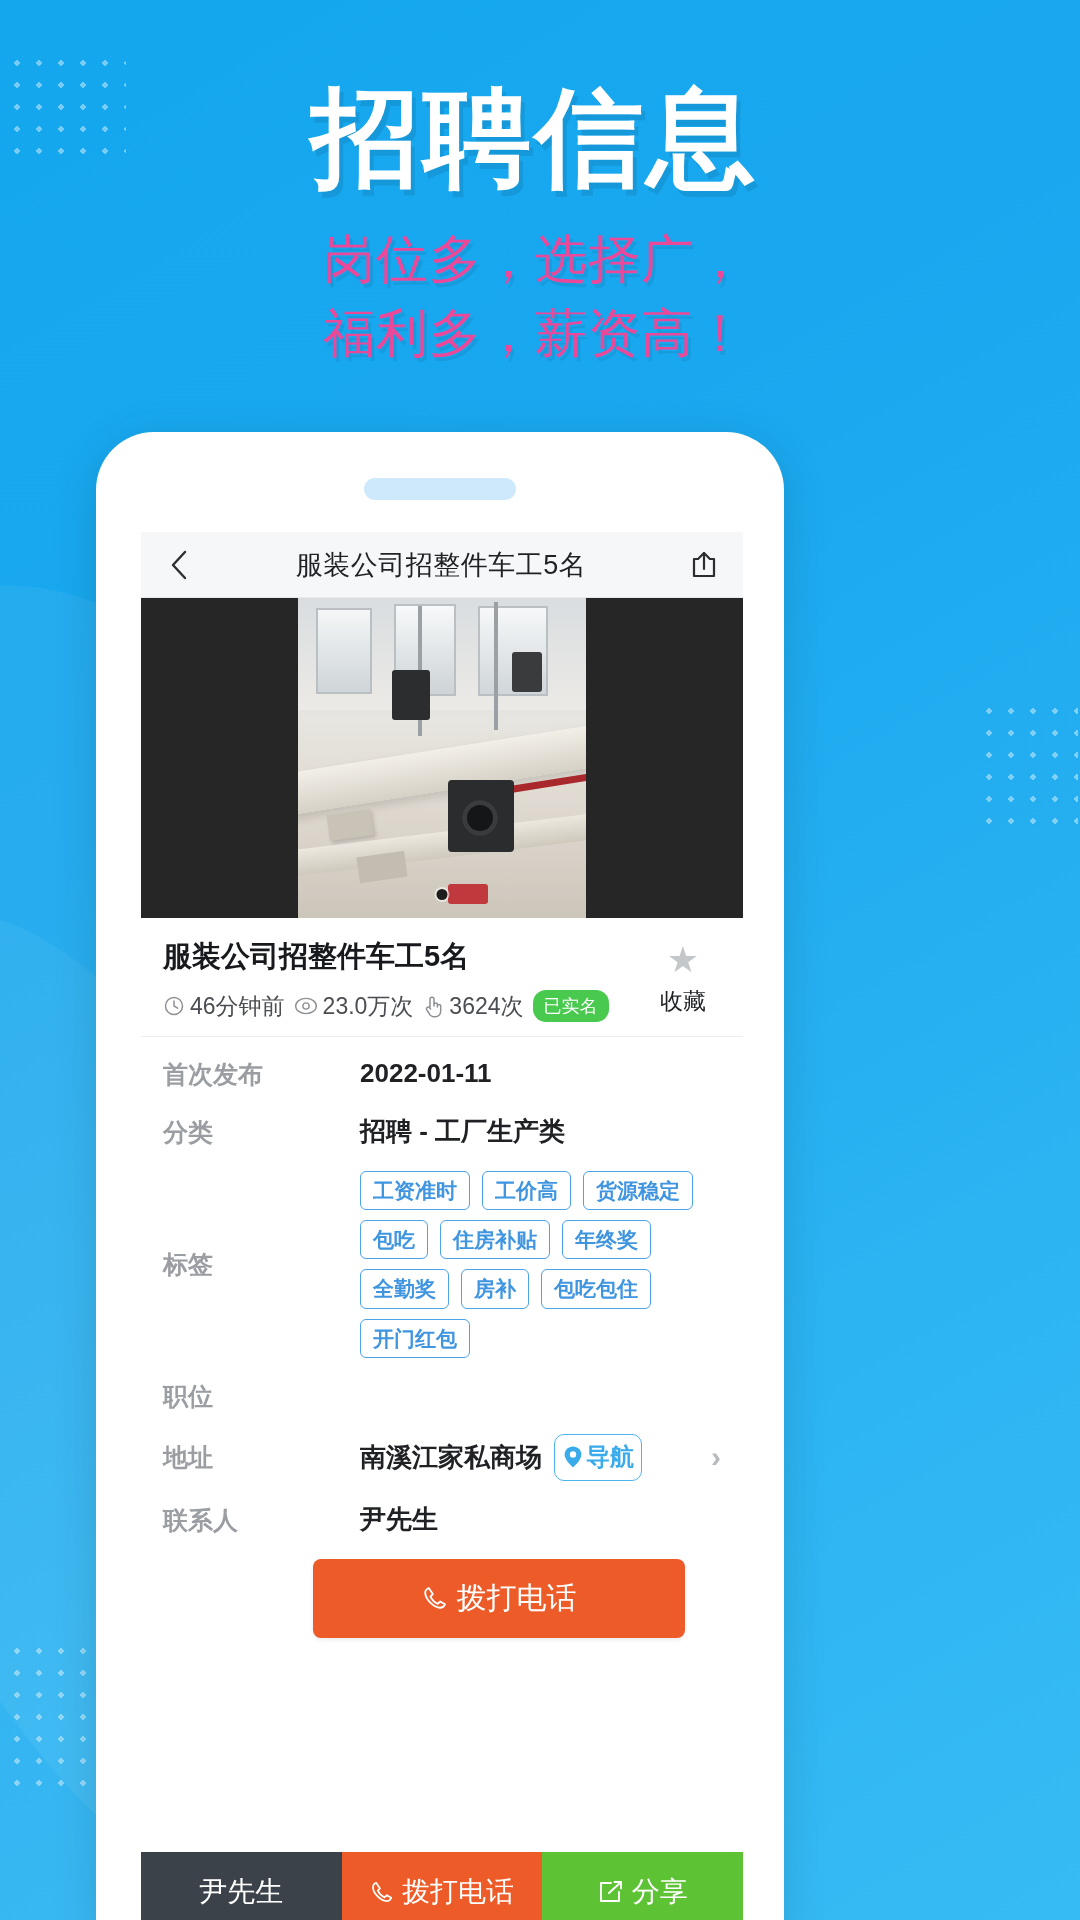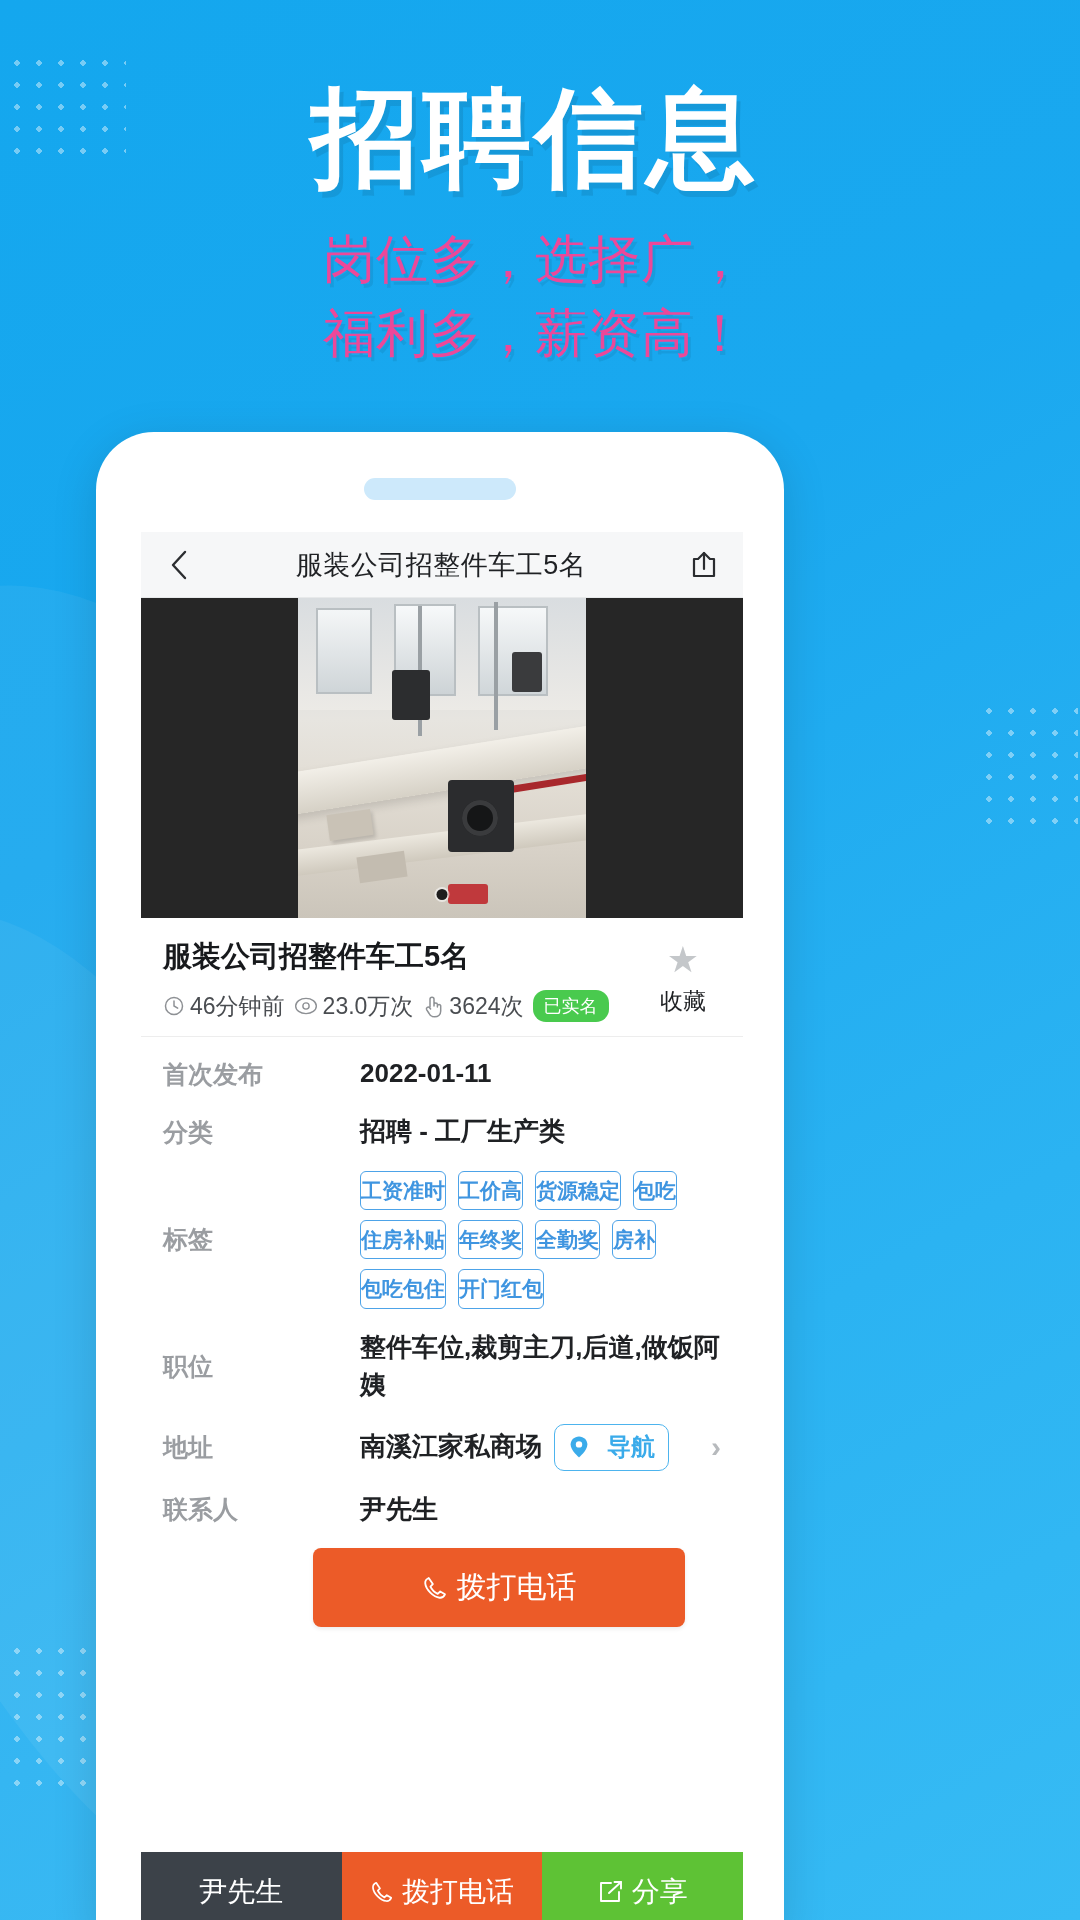--- a/index.html
+++ b/index.html
@@ -167,29 +167,29 @@
 
   
   .info { padding:18px 22px 4px 22px; }
   .row { display:flex; align-items:center; margin-bottom:20px;font-weight:bold; }
   .row-label { width:150px; flex:0 0 150px; font-size:25px; color:#9a9da1; line-height:1.45; }
   .row-value { flex:1; font-size:26px; color:#1f2124; line-height:1.45;margin-left:47px; }
 
   .tags { display:flex; flex-wrap:wrap; gap:10px 12px; }
   .tag {
     border:1px solid #4da3e8; color:#3f95e0;
-    font-size:21px; padding:5px 0; border-radius:6px;
+    font-size:21px; padding:5px 12px; border-radius:6px;
     white-space:nowrap; line-height:1.3;
   }
 
   .addr-row .row-value { display:flex; align-items:center; gap:12px; }
   .nav-btn {
-    display:inline-flex; align-items:center; gap:17px;
+    display:inline-flex; align-items:center; gap:2px;
     border:1px solid #4db4ee; border-radius:10px;
-    padding:5px 13px; color:#3aabea; font-size:24px;
+    padding:5px 7px; color:#3aabea; font-size:24px;
     white-space:nowrap;
   }
   .chev-right { margin-left:auto; color:#b7babd; font-size:30px; line-height:1; padding-left:10px; }
 
   .call-wrap { display:flex; margin:6px 0 22px 150px; }
   .call-btn {
     width:100%; max-width:372px;
     background:#ec5b28; color:#fff;
     font-size:30px; border-radius:8px;
     padding:19px 0; text-align:center;
@@ -330,21 +330,20 @@
               <span class="tag">全勤奖</span>
               <span class="tag">房补</span>
               <span class="tag">包吃包住</span>
               <span class="tag">开门红包</span>
             </div>
         </div>
       </div>
 
       <div class="row">
         <div class="row-label">职位</div>
-        <div class="row-value">整件车位,裁剪主刀,后道,做饭阿姨</div>
       </div>
 
       <div class="row addr-row">
         <div class="row-label">地址</div>
         <div class="row-value">
           <span>南溪江家私商场</span>
           <span class="nav-btn">
             <svg width="22" height="24" viewBox="0 0 22 24">
               <path d="M11 1.5 C6.3 1.5 2.6 5.1 2.6 9.6 C2.6 15.4 11 22.5 11 22.5
                        S19.4 15.4 19.4 9.6 C19.4 5.1 15.7 1.5 11 1.5 Z" fill="#3aabea"></path>

